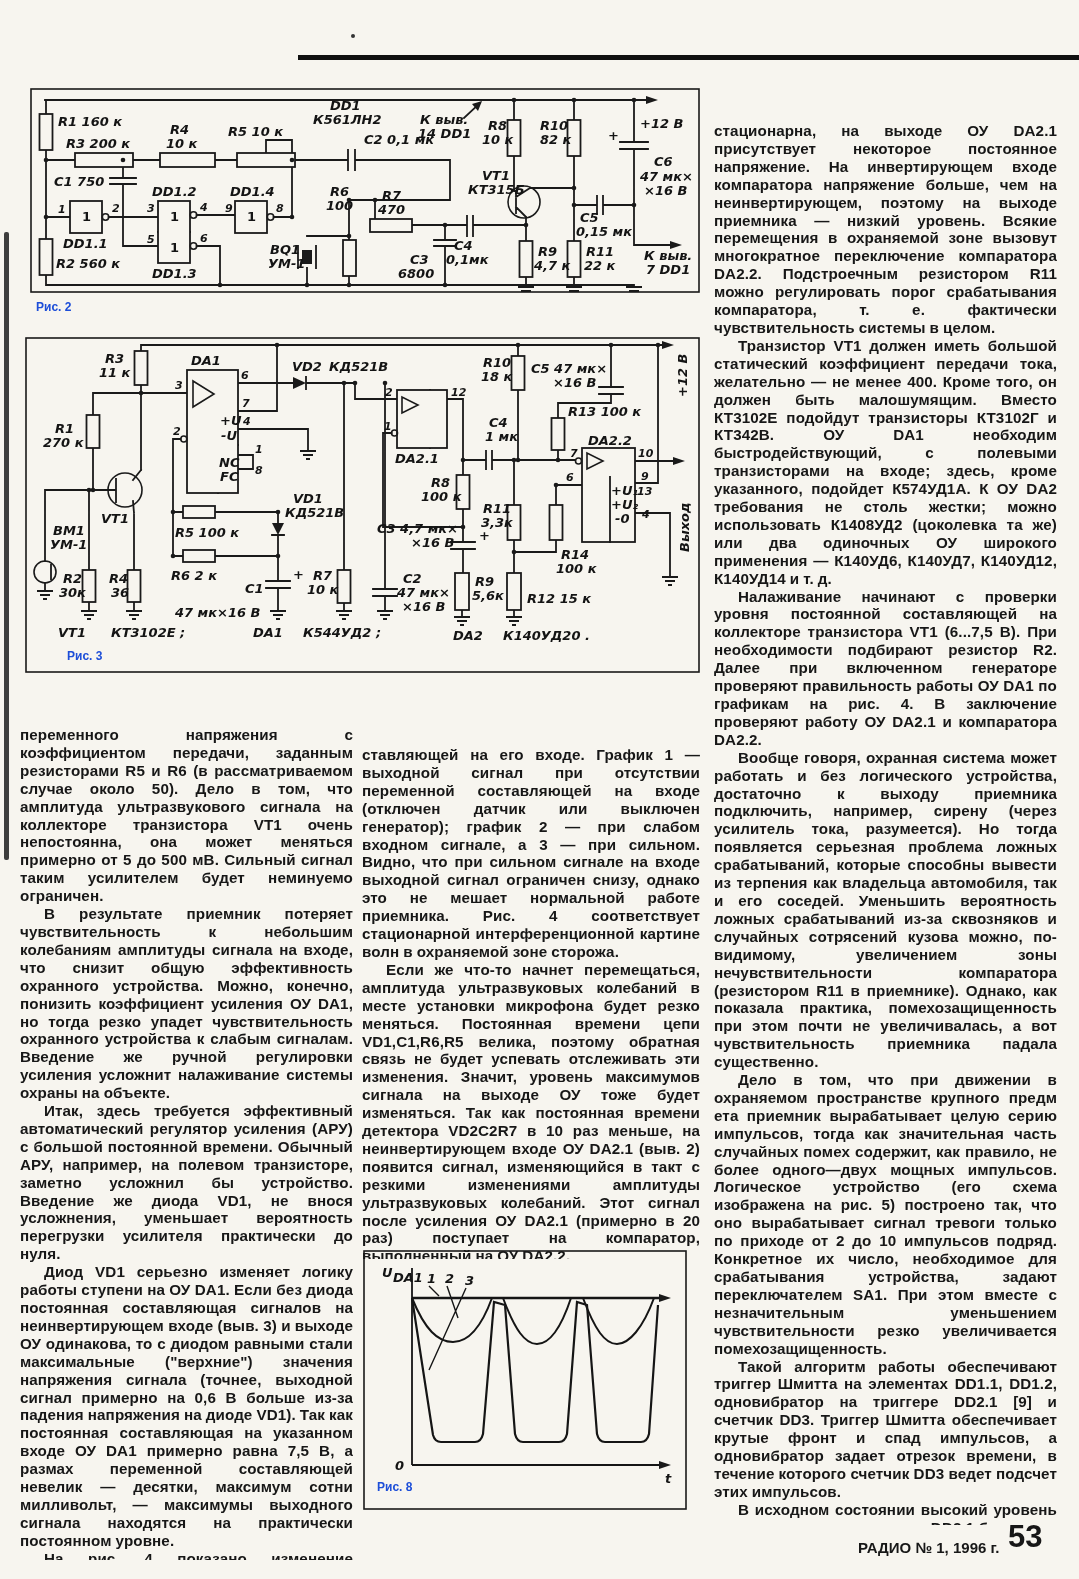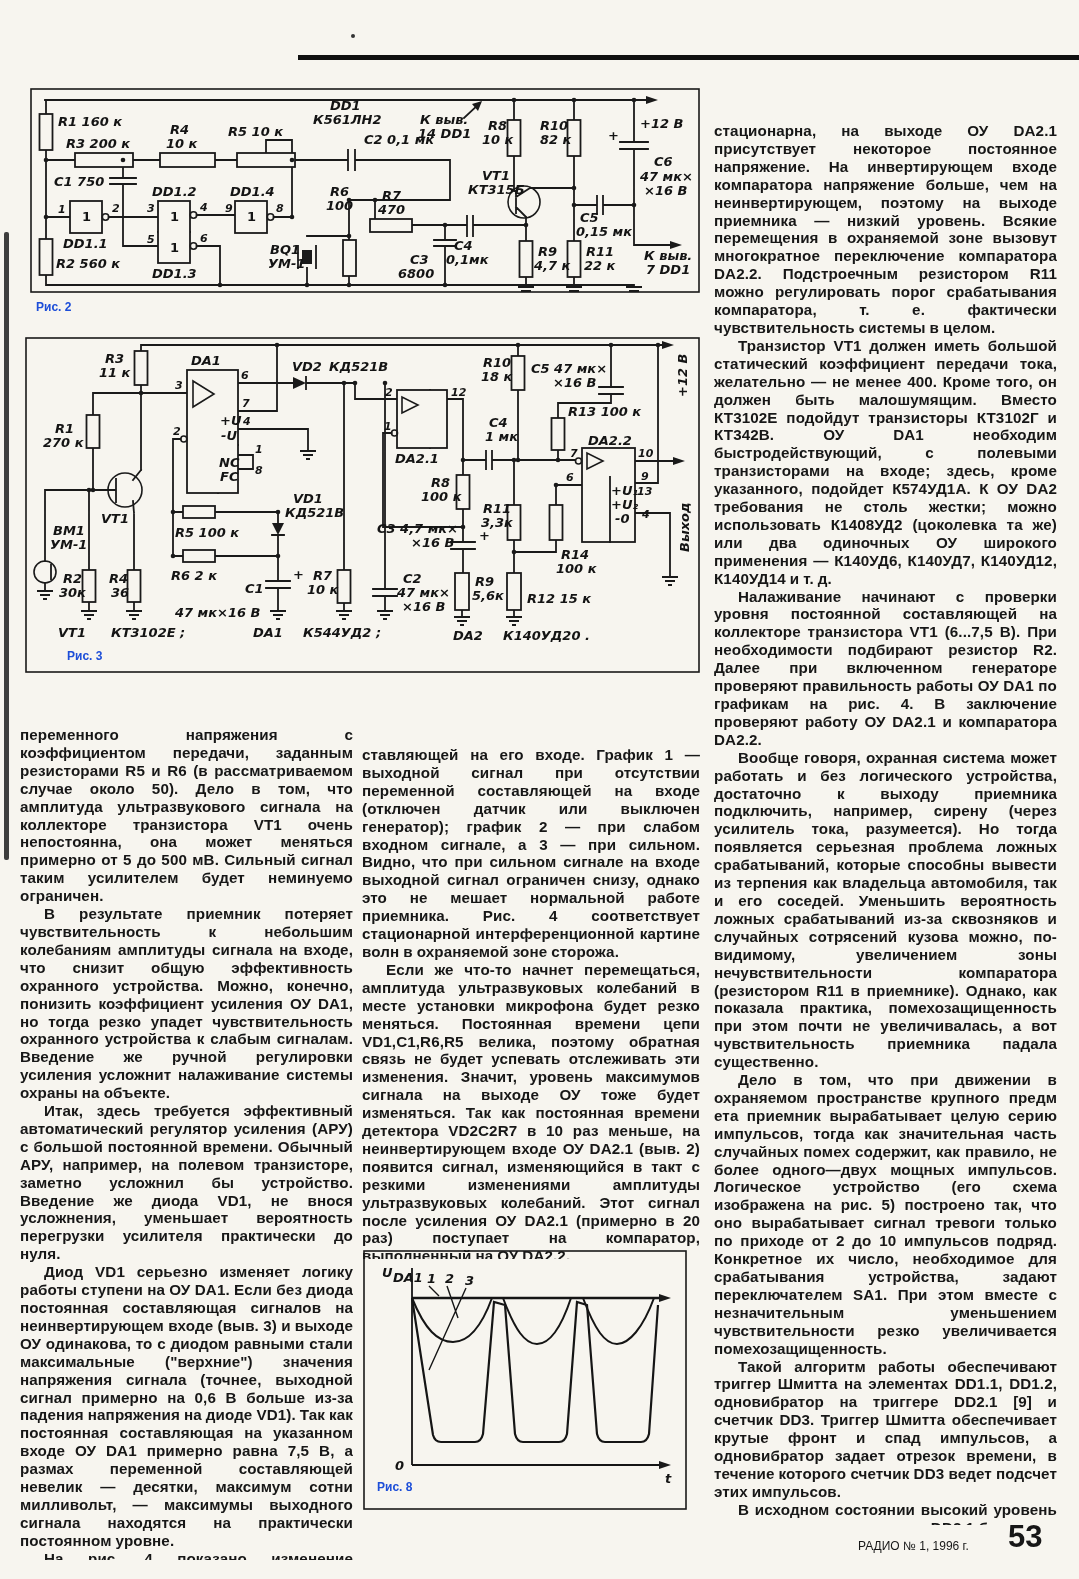--- a/index.html
+++ b/index.html
@@ -5,21 +5,21 @@
   html,body{margin:0;padding:0;background:#d9d7d0;}
   .page{position:relative;width:1079px;height:1579px;background:#f7f5ef;overflow:hidden;
         font-family:"Liberation Sans",sans-serif;color:#171717;}
   .title{position:absolute;top:27px;right:18px;font-size:26px;font-weight:bold;letter-spacing:1px;white-space:nowrap;}
   .rule{position:absolute;background:#101010;}
   .col{position:absolute;text-align:justify;font-weight:bold;font-size:15.2px;line-height:17.9px;
        letter-spacing:.1px;word-spacing:-.3px;overflow:hidden;}
   .col p{margin:0;text-indent:24px;}
   .col p.cont{text-indent:0;margin-top:32px;}
   .figcap{position:absolute;font-weight:bold;font-size:12px;color:#1d4ed8;}
-  .footer-journal{position:absolute;top:1539px;left:858px;font-weight:normal;font-size:12px;}
+  .footer-journal{position:absolute;top:1539px;left:858px;font-weight:bold;font-size:15px;}
   .footer-page{position:absolute;top:1519px;left:1008px;font-weight:bold;font-size:31px;}
   .artifact-bar{position:absolute;left:4px;top:232px;width:5px;height:628px;background:#1d1d1d;opacity:.85;border-radius:2px;}
   .artifact-dot{position:absolute;left:351px;top:34px;width:4px;height:4px;background:#333;border-radius:50%;}
   svg{position:absolute;}
   .wires{stroke:#1a1a1a;stroke-width:1.8;fill:none;stroke-linecap:square;}
   .box{stroke:#1a1a1a;stroke-width:1.6;fill:none;}
   .comp{fill:#f7f5ef;stroke:#1a1a1a;stroke-width:1.8;}
   .solid{fill:#1a1a1a;stroke:none;}
   .dot{fill:#1a1a1a;stroke:none;}
   text.lbl{font-family:"DejaVu Sans",sans-serif;font-style:italic;font-weight:bold;font-size:13px;fill:#141414;}

